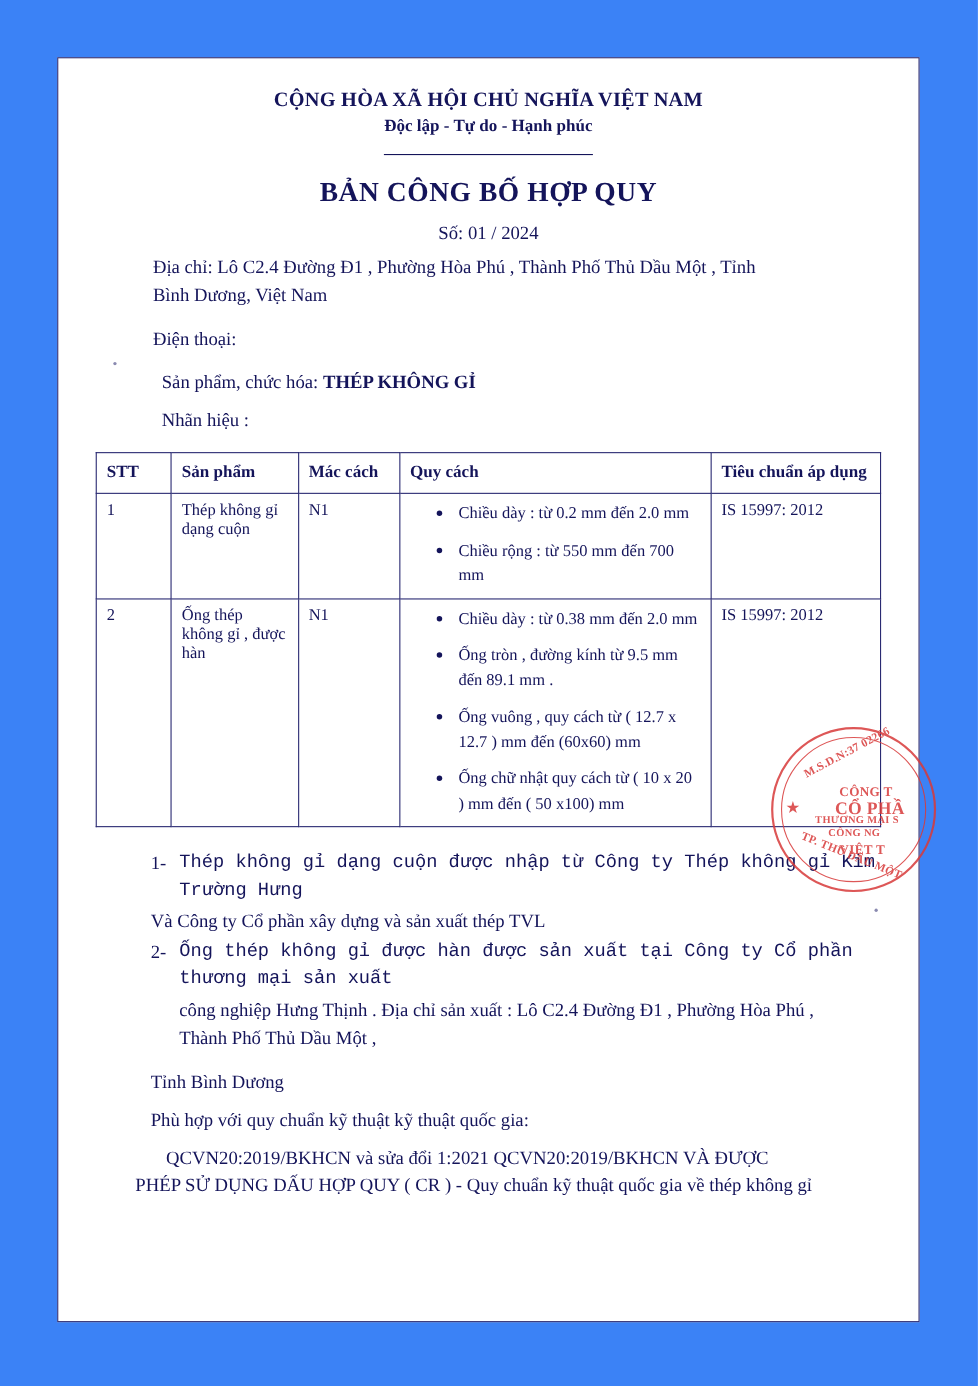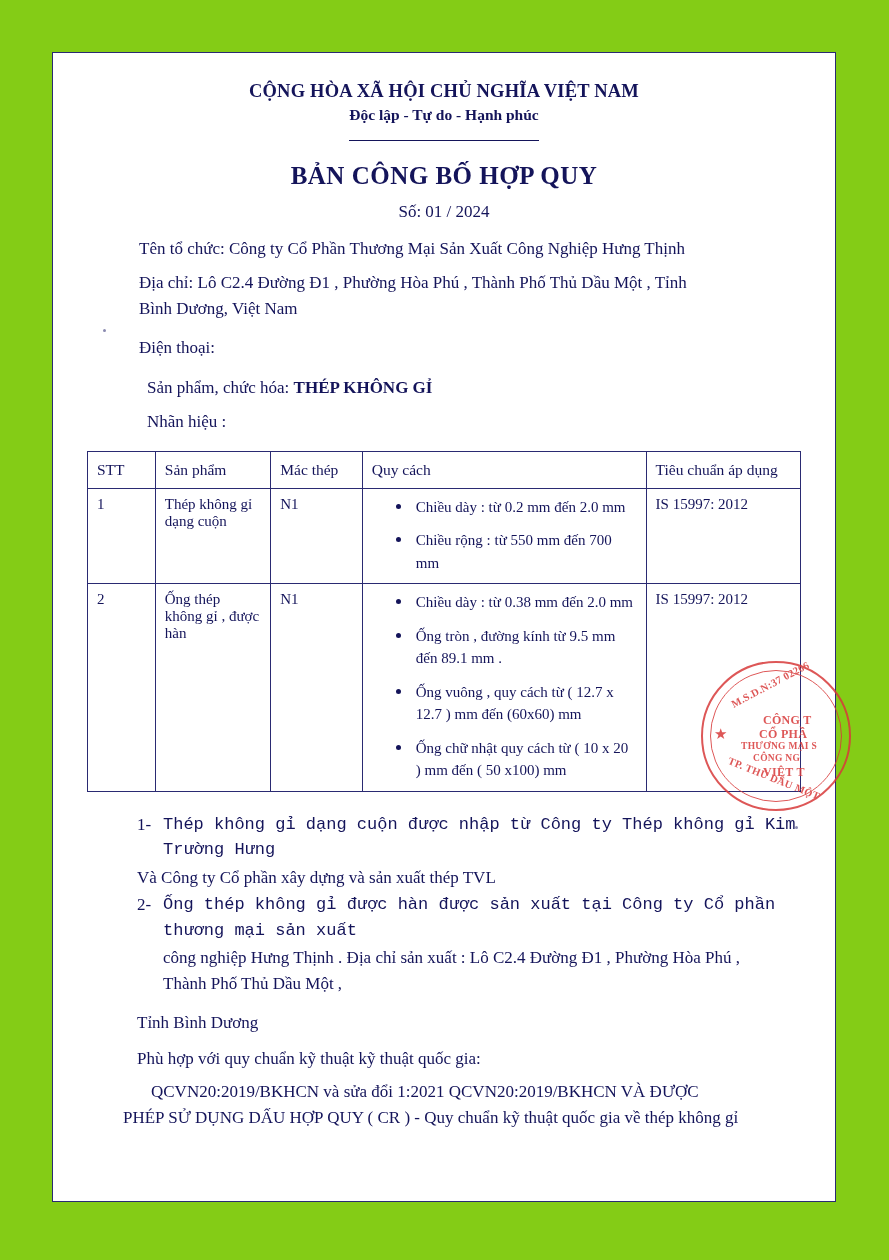--- a/index.html
+++ b/index.html
@@ -13,21 +13,21 @@
     font-family: "Liberation Serif", serif;
     color: #14145a;
     position: relative;
     overflow: hidden;
   }
   .page {
     position: absolute;
     left: 0; top: 0;
     width: 889px;
     height: 1260px;
-    background: #84cc16;
+    background: #3b82f6;
   }
   .doc-frame {
     position: absolute;
     left: 52px;
     top: 52px;
     width: 784px;
     height: 1150px;
     border: 1.5px solid #2a2a72;
     box-sizing: border-box;
     background: #ffffff;
@@ -94,21 +94,21 @@
     font-size: 15px;
   }
   table.spec th, table.spec td {
     border: 1px solid #2a2a72;
     padding: 7px 9px;
     vertical-align: top;
     text-align: left;
     font-weight: normal;
   }
   table.spec th {
-    font-weight: normal;
+    font-weight: bold;
     font-size: 15.5px;
     padding-top: 9px;
     padding-bottom: 9px;
   }
   .col-stt { width: 58px; text-align: center; }
   .col-sp  { width: 122px; }
   .col-mac { width: 92px; text-align: center; }
   .col-qc  { width: 340px; }
   .col-tc  { width: 176px; }
   td.center { text-align: center; }
@@ -207,21 +207,21 @@
     position: absolute;
     color: #d83a3a;
     font-size: 10.5px;
     font-weight: bold;
     letter-spacing: 0.3px;
     white-space: nowrap;
   }
   .seal .s-top { left: 26px; top: 18px; transform: rotate(-28deg); }
   .seal .s-bot { left: 24px; top: 112px; transform: rotate(22deg); }
   .seal .s-c1 { left: 62px; top: 52px; font-size: 12px; }
-  .seal .s-c2 { left: 58px; top: 66px; font-size: 12px; }
+  .seal .s-c2 { left: 58px; top: 66px; font-size: 16px; }
   .seal .s-c3 { left: 40px; top: 80px; font-size: 9.5px; }
   .seal .s-c4 { left: 52px; top: 92px; font-size: 9.5px; }
   .seal .s-c5 { left: 62px; top: 104px; font-size: 12px; }
   .dot-mark {
     position: absolute;
     width: 3px; height: 3px;
     background: #8a8ab0;
     border-radius: 50%;
   }
 </style>
@@ -231,37 +231,36 @@
 <div class="page">
   <div class="doc-frame">
     <div class="doc-inner">
 
       <div class="national-title">CỘNG HÒA XÃ HỘI CHỦ NGHĨA VIỆT NAM</div>
       <div class="national-sub"><span>Độc lập - Tự do - Hạnh phúc</span></div>
 
       <div class="main-title">BẢN CÔNG BỐ HỢP QUY</div>
       <div class="doc-number">Số: 01 / 2024</div>
 
-      <div class="para">Tên tổ chức: Công ty Cổ Phần Thương Mại Sản Xuất Công Nghiệp Hưng Thịnh</div>
       <div class="para tight">Địa chỉ: Lô C2.4 Đường Đ1 , Phường Hòa Phú , Thành Phố Thủ Dầu Một , Tỉnh</div>
       <div class="para tight" style="margin-top:0">Bình Dương, Việt Nam</div>
       <div class="para">Điện thoại:</div>
 
       <div class="para indent">
         <span>Sản phẩm, chức hóa:</span>
         <b>THÉP KHÔNG GỈ</b>
       </div>
       <div class="para indent tight">Nhãn hiệu :</div>
 
       <table class="spec">
         <thead>
           <tr>
             <th class="col-stt">STT</th>
             <th class="col-sp">Sản phẩm</th>
-            <th class="col-mac">Mác thép</th>
+            <th class="col-mac">Mác cách</th>
             <th class="col-qc">Quy cách</th>
             <th class="col-tc">Tiêu chuẩn áp dụng</th>
           </tr>
         </thead>
         <tbody>
           <tr>
             <td class="center">1</td>
             <td class="just">Thép không gỉ dạng cuộn</td>
             <td class="center">N1</td>
             <td>

